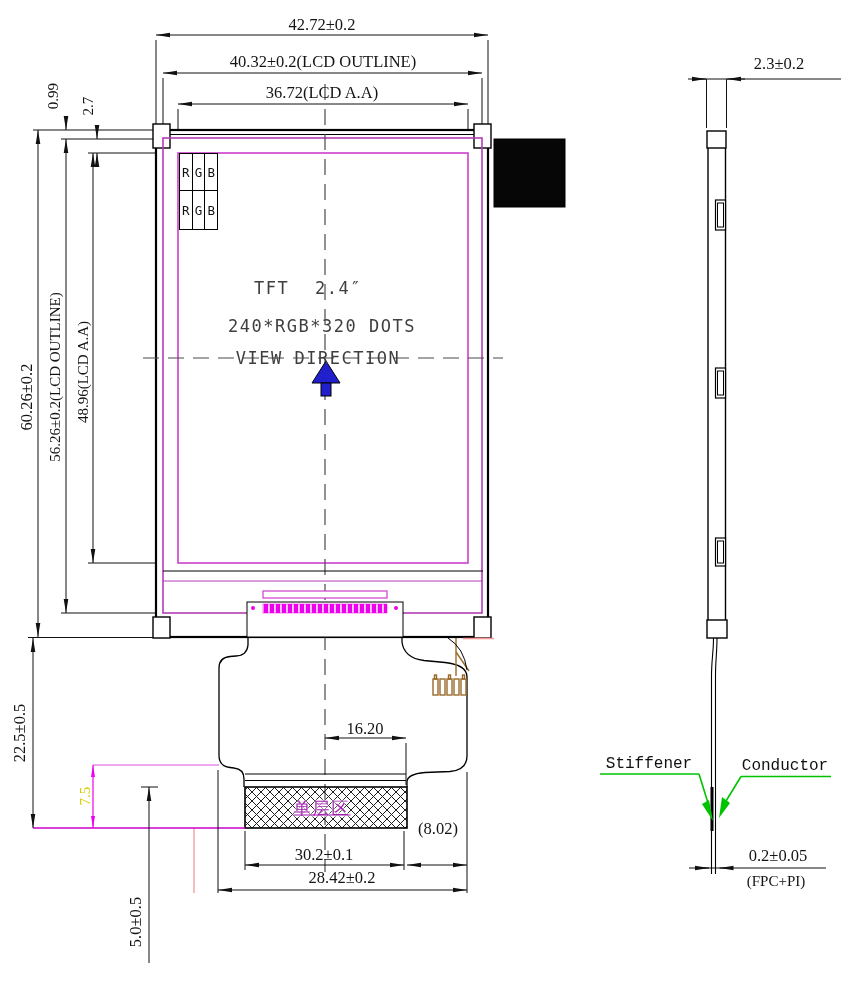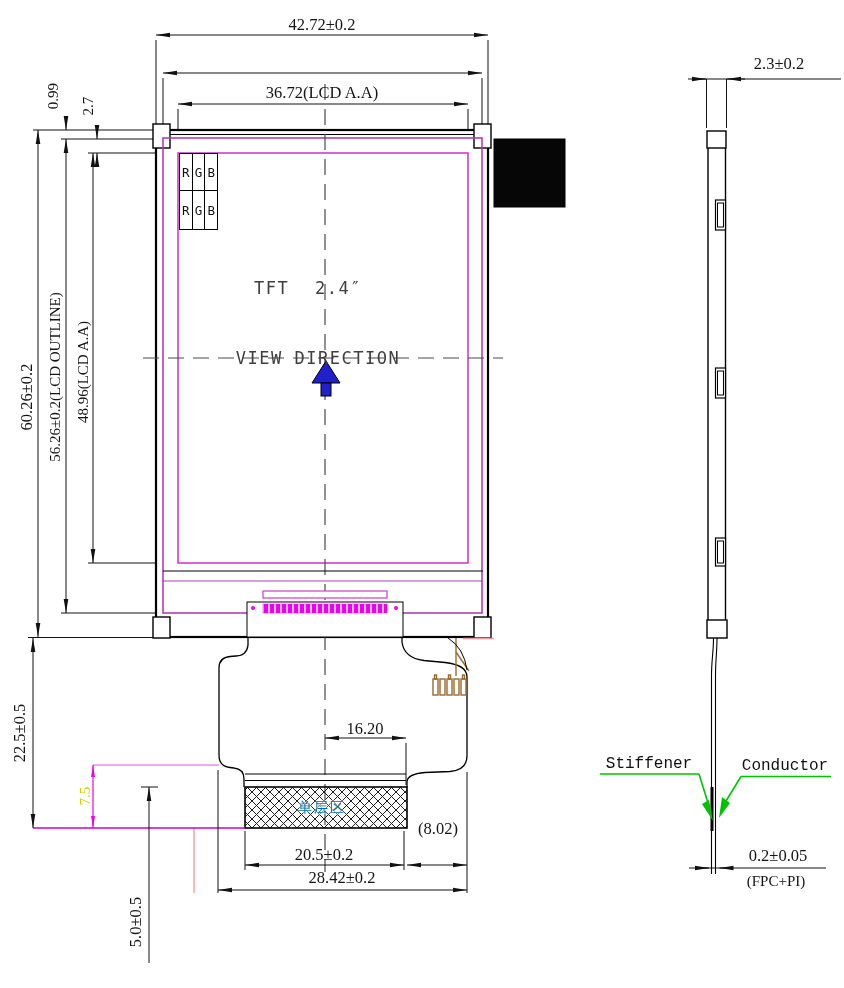--- a/index.html
+++ b/index.html
@@ -8,22 +8,22 @@
   .canvas svg{position:absolute;left:0;top:0;}
   .t{position:absolute;white-space:nowrap;color:#141414;font-size:16.5px;
      font-family:"Liberation Serif",serif;}
   .hc{transform:translate(-50%,-50%);}
   .vc{transform:translate(-50%,-50%) rotate(-90deg);}
   .disp{font-family:"DejaVu Sans Mono",monospace;font-size:17px;letter-spacing:1.5px;color:#3f3f3f;}
   .gap{word-spacing:14px;}
   .monolbl{font-family:"Liberation Mono",monospace;font-size:16px;letter-spacing:0;color:#101010;}
   .small{font-size:15px;}
   .yellow{color:#d8cc00;font-size:15px;}
-  .hatchtxt{font-size:14px;letter-spacing:2px;color:#0369a1;
-            text-shadow:0 0 2px #fff,0 0 2px #fff,0 0 3px #fff;}
+  .hatchtxt{font-size:17px;letter-spacing:2px;color:#a21caf;
+            text-shadow:0 0 2px #fff,0 0 2px #fff,0 0 3px #fff;text-decoration:underline;}
   .rgbbox{position:absolute;width:39px;display:flex;box-sizing:border-box;border:1.5px solid #000;
           background:transparent;font-family:"DejaVu Sans Mono",monospace;font-size:12.5px;color:#111;}
   .rgbbox span{flex:1;display:flex;align-items:center;justify-content:center;
                border-right:1.5px solid #000;}
   .rgbbox span:last-child{border-right:none;}
 </style>
 </head>
 <body>
 
 <div class="canvas">
@@ -201,47 +201,49 @@
 
     <g>
       <line x1="698" y1="868" x2="826" y2="868"></line>
       <line x1="689" y1="868" x2="709" y2="868" marker-end="url(#ma)"></line>
       <line x1="733" y1="868" x2="719.5" y2="868" marker-end="url(#ma)"></line>
     </g>
   </g>
 </svg>
 
 <div class="t hc" style="left:322px;top:25px">42.72±0.2</div>
+<div class="t hc" style="left:323px;top:62px">40.32±0.2(LCD OUTLINE)</div>
 <div class="t hc" style="left:322px;top:93px">36.72(LCD A.A)</div>
 
 <div class="t vc small" style="left:53px;top:96px">0.99</div>
 <div class="t vc small" style="left:88px;top:106px">2.7</div>
 <div class="t vc" style="left:27px;top:397px">60.26±0.2</div>
 <div class="t vc small" style="left:55px;top:377px">56.26±0.2(LCD OUTLINE)</div>
 <div class="t vc small" style="left:83px;top:372px">48.96(LCD A.A)</div>
 
 <div class="t hc disp gap" style="left:308px;top:288px">TFT 2.4″</div>
+<div class="t hc disp" style="left:322px;top:326px">240*RGB*320 DOTS</div>
 <div class="t hc disp" style="left:318px;top:358px">VIEW DIRECTION</div>
 
 <div class="rgbbox" style="left:179px;top:153px;height:38px">
   <span>R</span>
   <span>G</span>
   <span>B</span>
 </div>
 <div class="rgbbox" style="left:179px;top:190px;height:40px">
   <span>R</span>
   <span>G</span>
   <span>B</span>
 </div>
 
 <div class="t vc" style="left:20px;top:733px">22.5±0.5</div>
 <div class="t vc yellow" style="left:85px;top:796px">7.5</div>
 <div class="t vc" style="left:136px;top:922px">5.0±0.5</div>
 <div class="t hc" style="left:365px;top:729px">16.20</div>
-<div class="t hc" style="left:324px;top:855px">20.5±0.2</div>
+<div class="t hc" style="left:324px;top:855px">30.2±0.1</div>
 <div class="t hc" style="left:438px;top:829px">(8.02)</div>
 <div class="t hc" style="left:342px;top:878px">28.42±0.2</div>
 <div class="t hc hatchtxt" style="left:322px;top:808px">单层区</div>
 
 <div class="t hc" style="left:779px;top:64px">2.3±0.2</div>
 <div class="t hc monolbl" style="left:649px;top:764px">Stiffener</div>
 <div class="t hc monolbl" style="left:785px;top:766px">Conductor</div>
 <div class="t hc" style="left:778px;top:856px">0.2±0.05</div>
 <div class="t hc small" style="left:776px;top:881px">(FPC+PI)</div>
 

